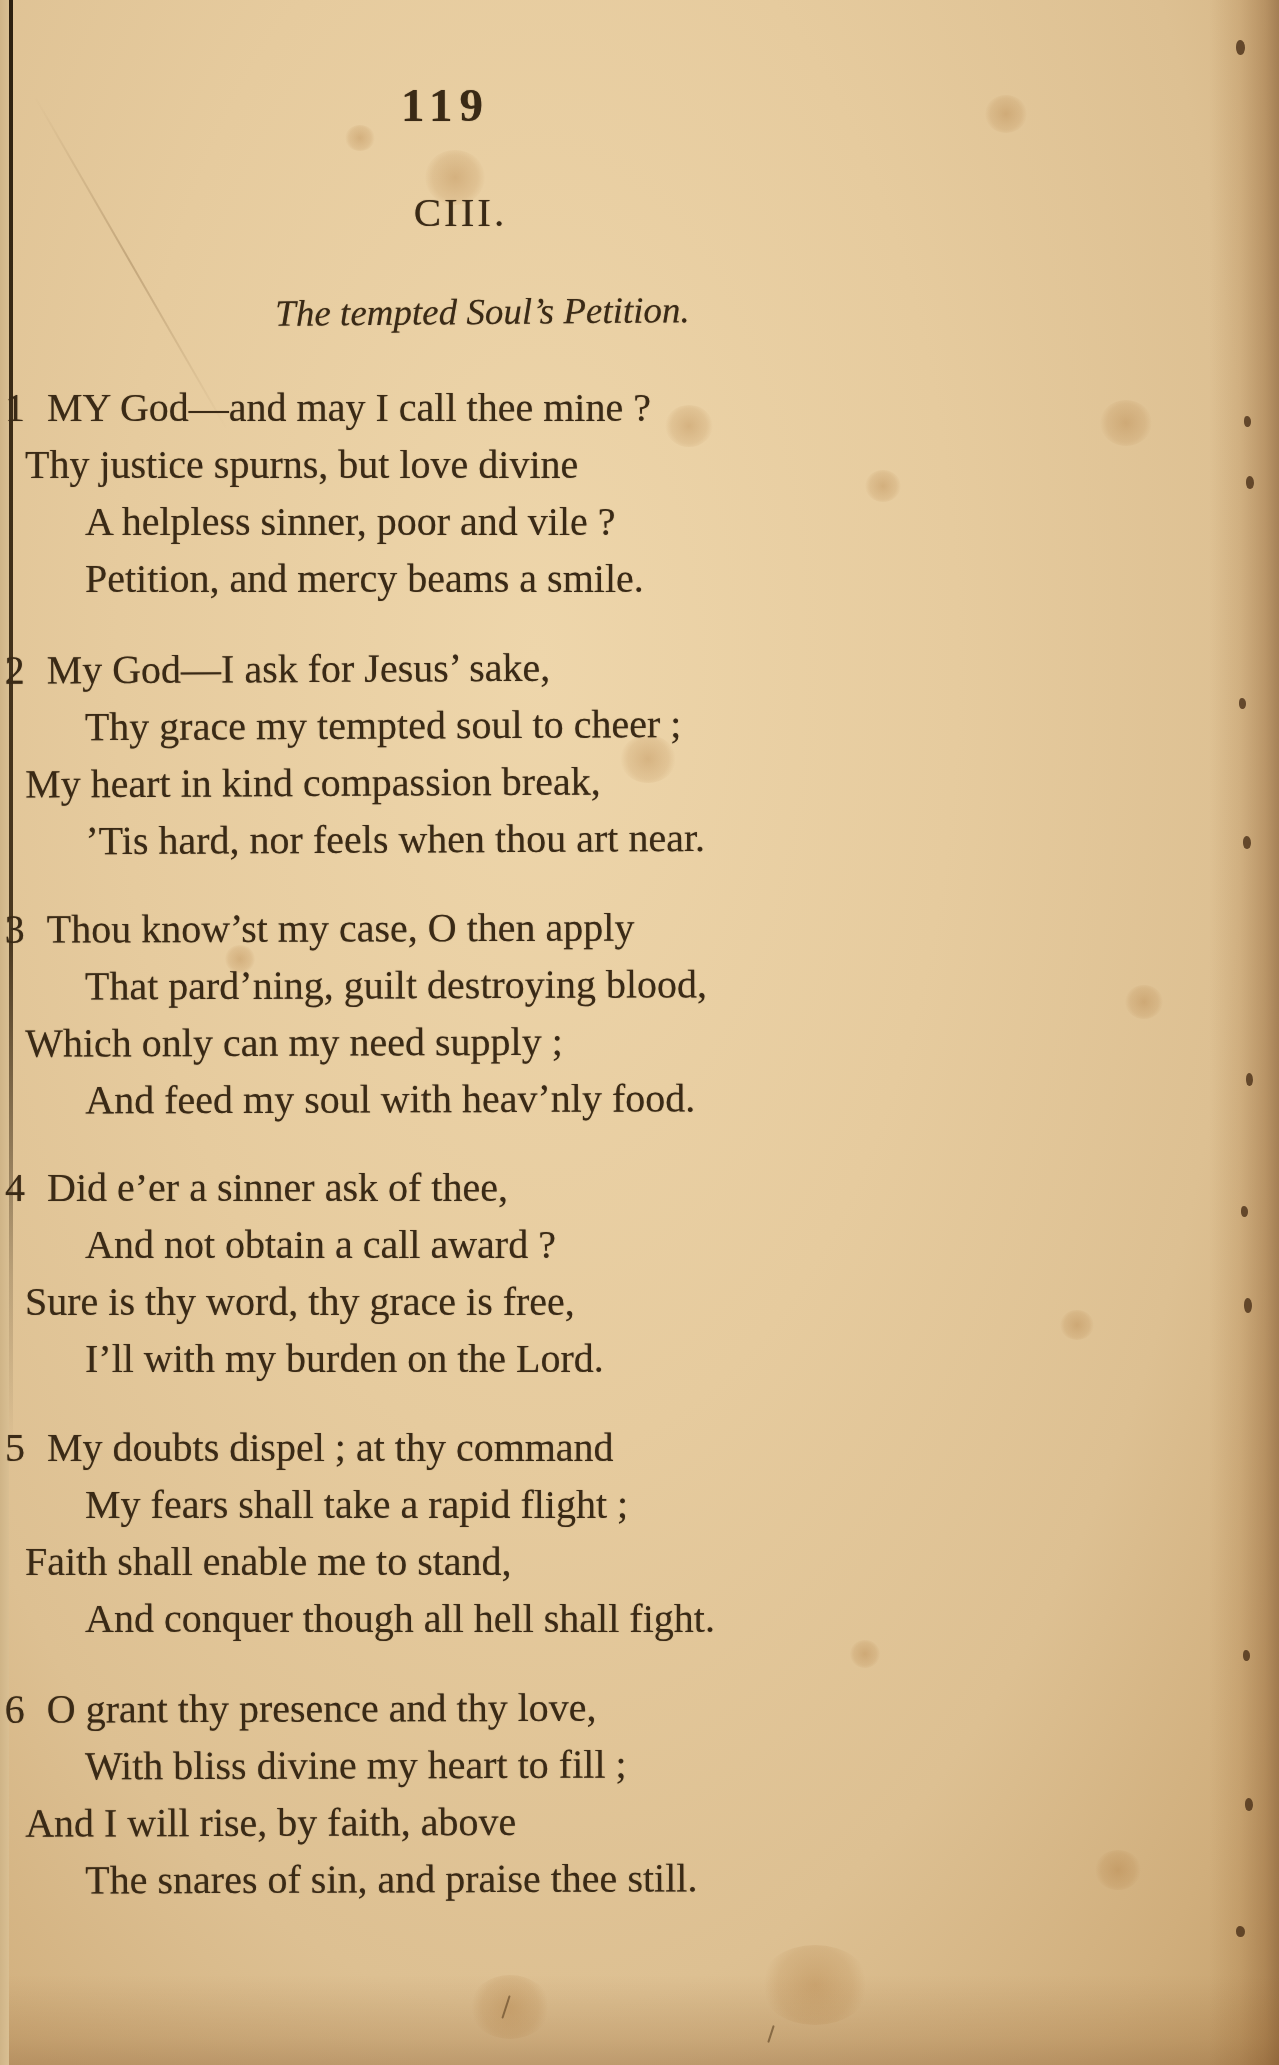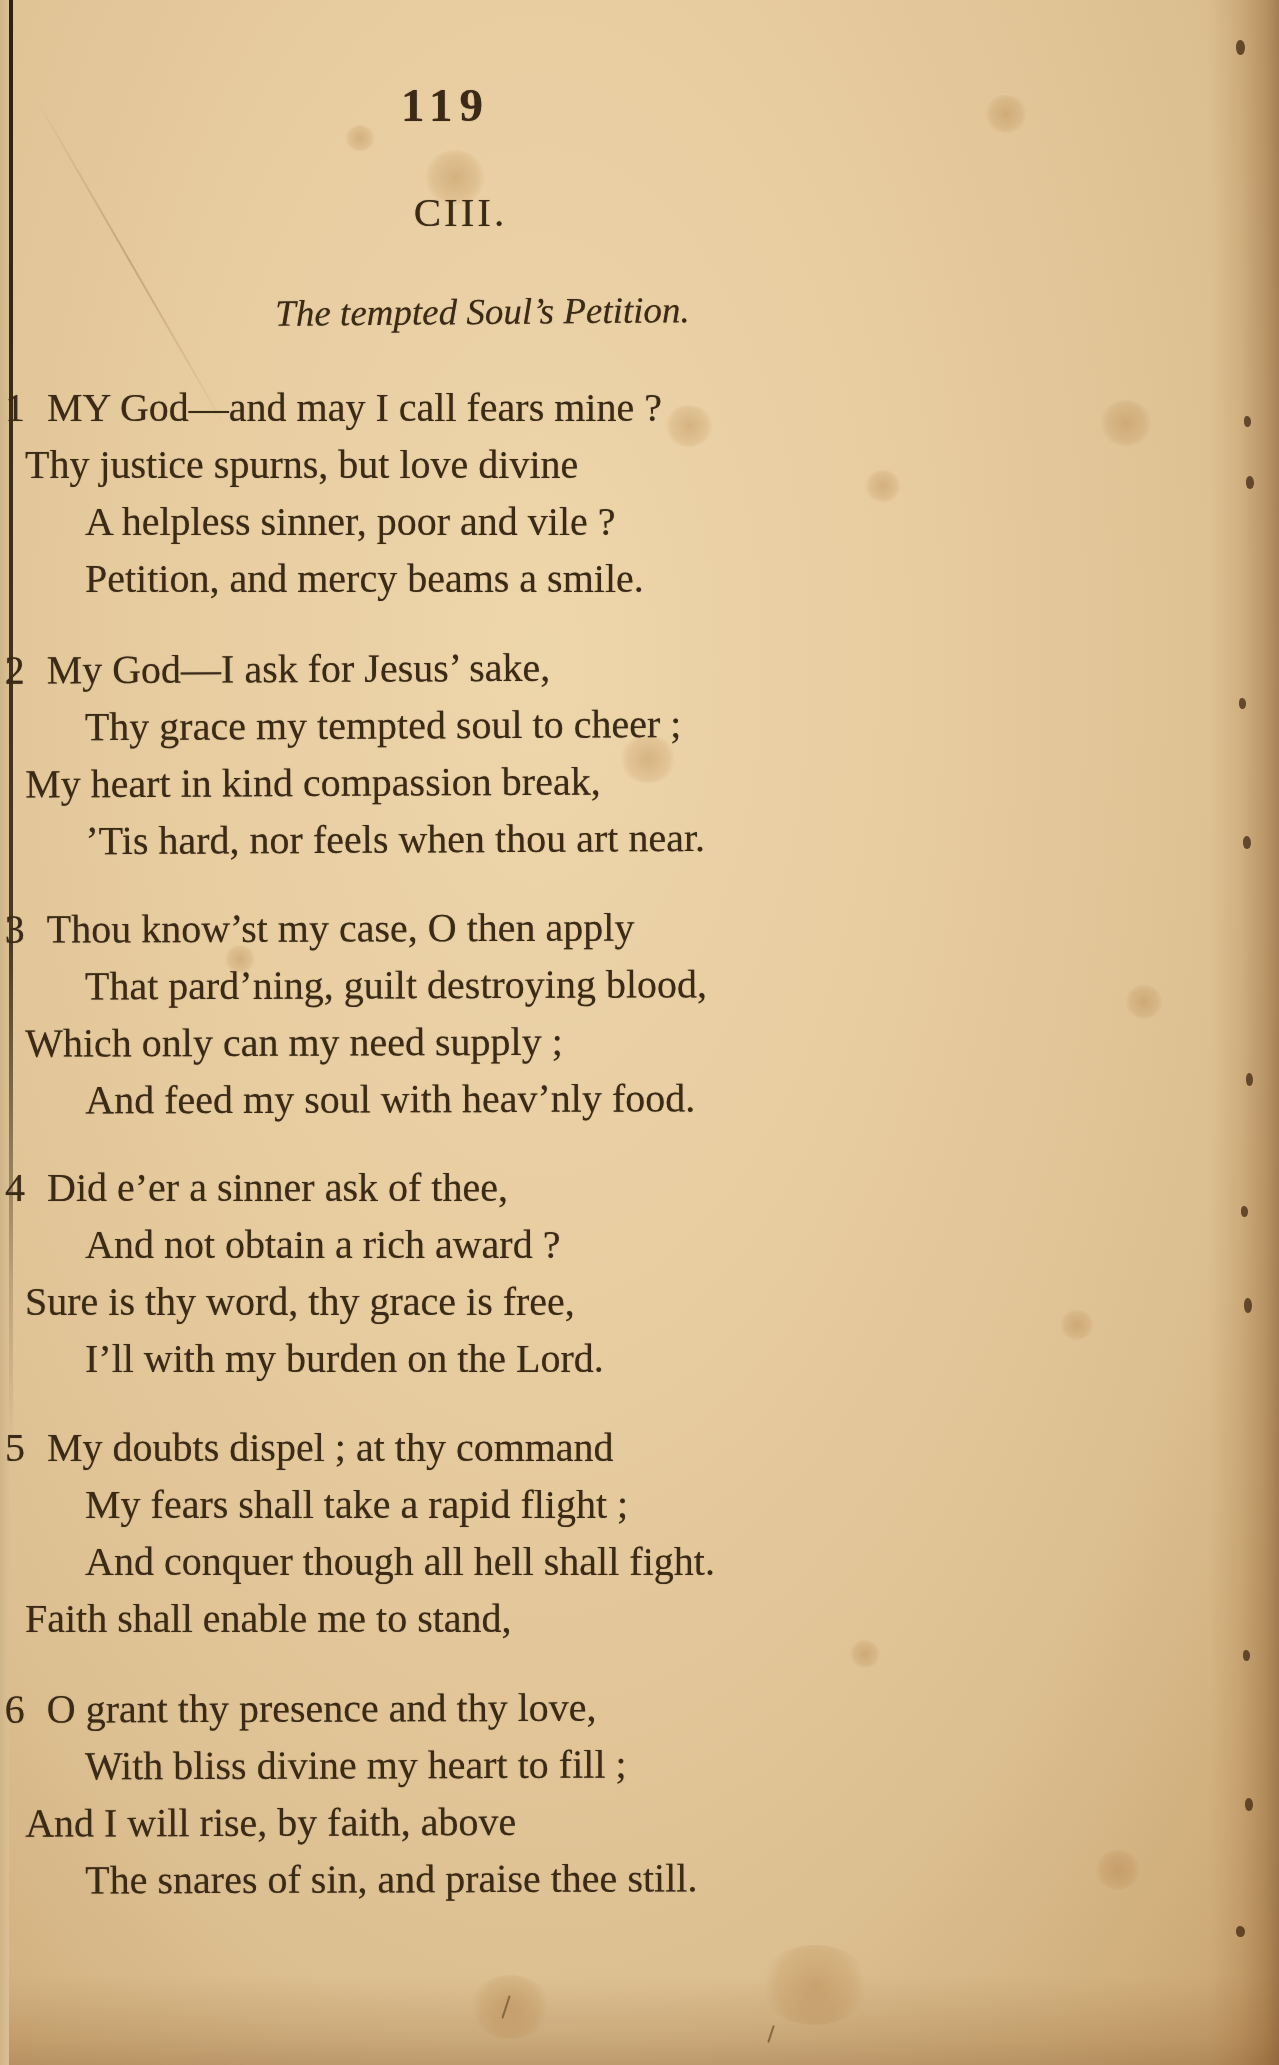--- a/index.html
+++ b/index.html
@@ -144,21 +144,21 @@
 <div class="content">
 
   <div class="page-number">119</div>
 
   <div class="hymn-number">CIII.</div>
 
   <div class="hymn-title">The tempted Soul’s Petition.</div>
 
   <div class="stanza">
     <span class="stanza-num">1</span>
-    <div class="vline first">MY God—and may I call fears mine ?</div>
+    <div class="vline first">MY God—and may I call thee mine ?</div>
     <div class="vline">Thy justice spurns, but love divine</div>
     <div class="vline indent">A helpless sinner, poor and vile ?</div>
     <div class="vline indent">Petition, and mercy beams a smile.</div>
   </div>
 
   <div class="stanza tilt-a">
     <span class="stanza-num">2</span>
     <div class="vline first">My God—I ask for Jesus’ sake,</div>
     <div class="vline indent">Thy grace my tempted soul to cheer ;</div>
     <div class="vline">My heart in kind compassion break,</div>
@@ -169,31 +169,31 @@
     <span class="stanza-num">3</span>
     <div class="vline first">Thou know’st my case, O then apply</div>
     <div class="vline indent">That pard’ning, guilt destroying blood,</div>
     <div class="vline">Which only can my need supply ;</div>
     <div class="vline indent">And feed my soul with heav’nly food.</div>
   </div>
 
   <div class="stanza">
     <span class="stanza-num">4</span>
     <div class="vline first">Did e’er a sinner ask of thee,</div>
-    <div class="vline indent">And not obtain a rich award ?</div>
+    <div class="vline indent">And not obtain a call award ?</div>
     <div class="vline">Sure is thy word, thy grace is free,</div>
     <div class="vline indent">I’ll with my burden on the Lord.</div>
   </div>
 
   <div class="stanza">
     <span class="stanza-num">5</span>
     <div class="vline first">My doubts dispel ; at thy command</div>
     <div class="vline indent">My fears shall take a rapid flight ;</div>
+    <div class="vline">Faith shall enable me to stand,</div>
     <div class="vline indent">And conquer though all hell shall fight.</div>
-    <div class="vline">Faith shall enable me to stand,</div>
   </div>
 
   <div class="stanza tilt-b">
     <span class="stanza-num">6</span>
     <div class="vline first">O grant thy presence and thy love,</div>
     <div class="vline indent">With bliss divine my heart to fill ;</div>
     <div class="vline">And I will rise, by faith, above</div>
     <div class="vline indent">The snares of sin, and praise thee still.</div>
   </div>
 

